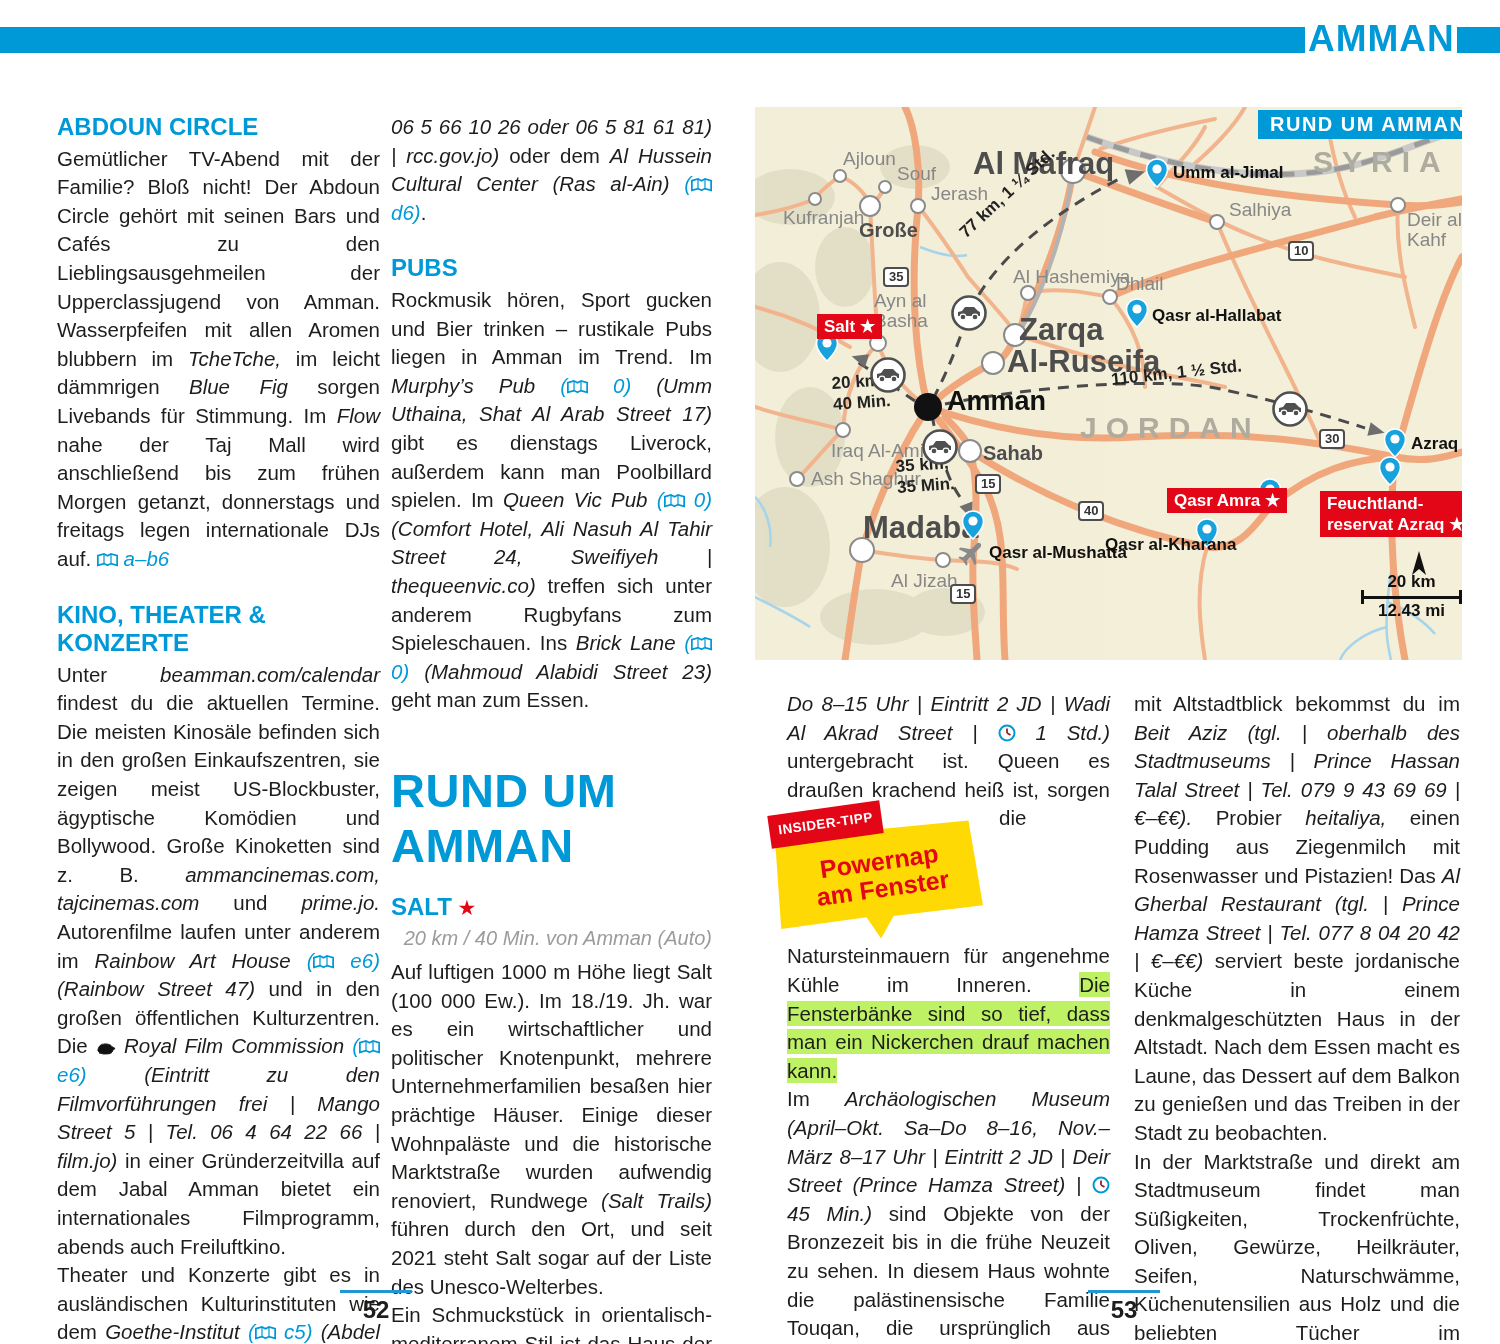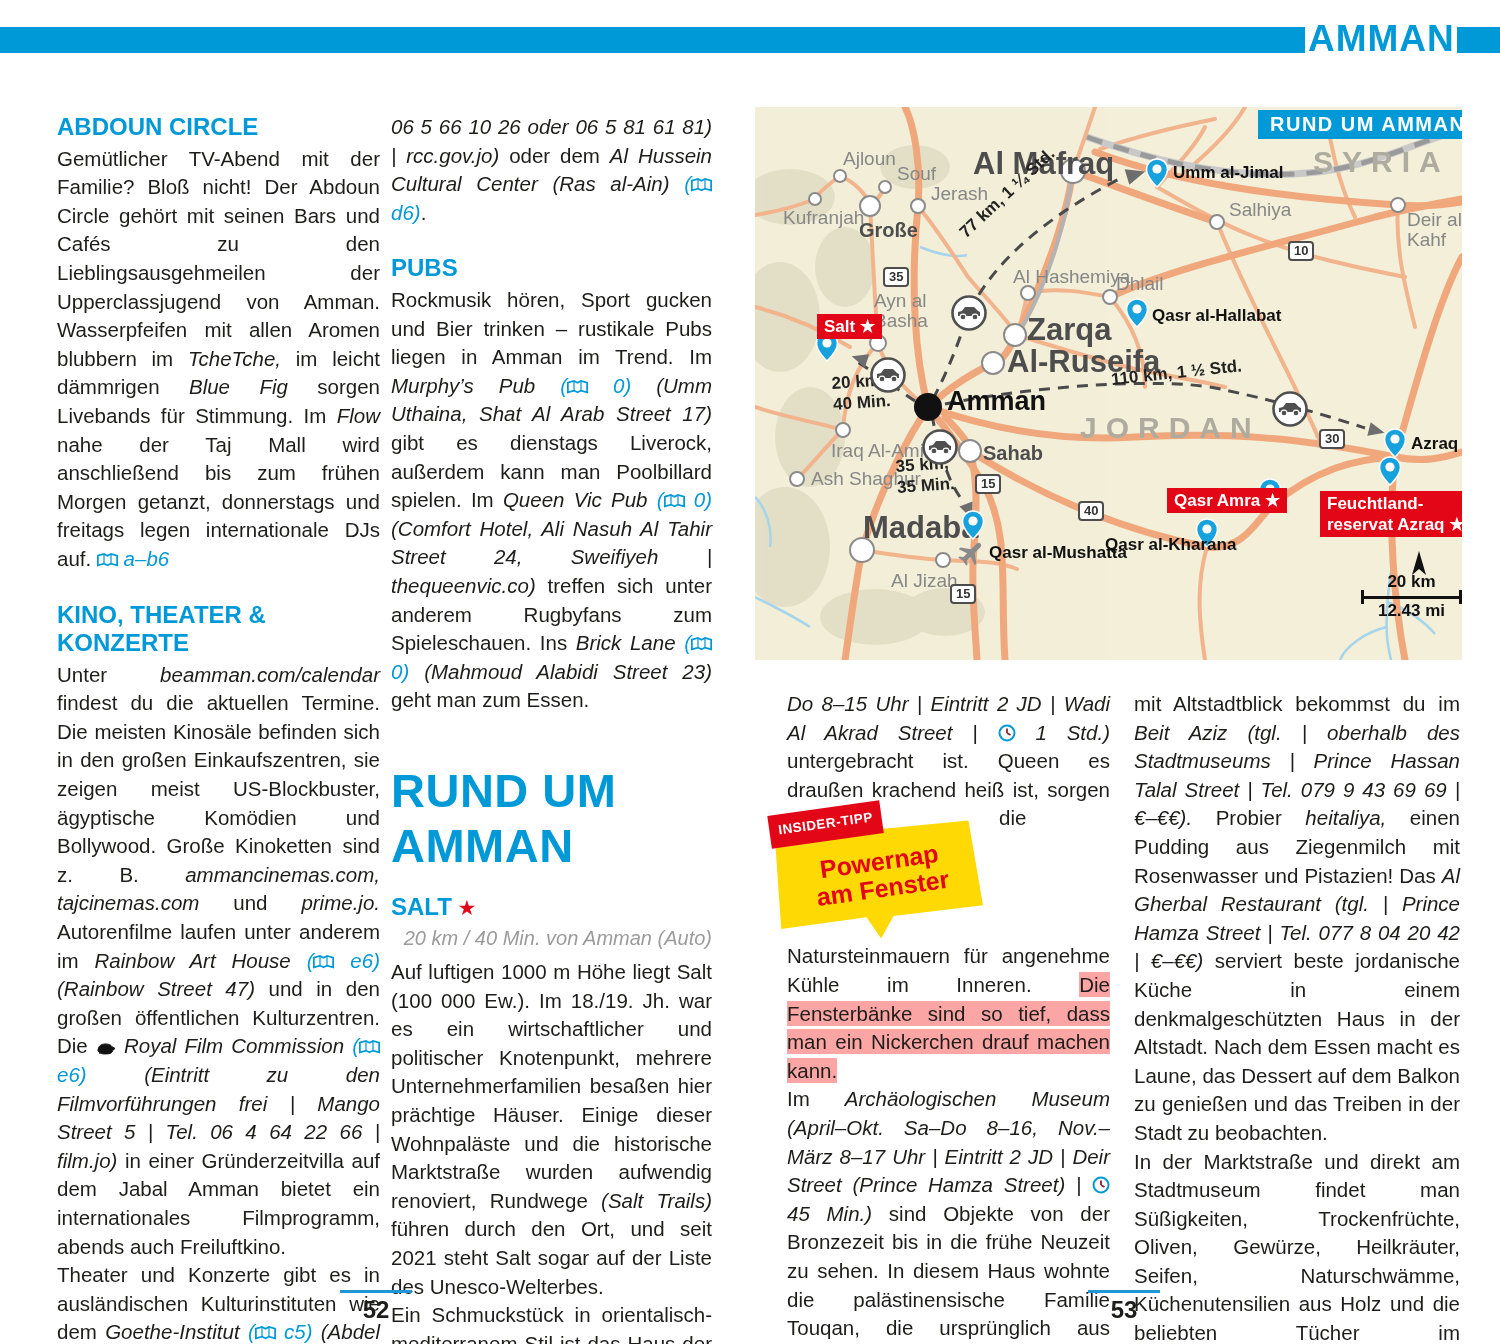--- a/index.html
+++ b/index.html
@@ -20,21 +20,21 @@
   .h-blue{color:#0099d8;font-weight:bold;font-size:24px;margin:0 0 3px 0;text-align:left;}
   .gap{margin-top:27px !important;}
   .big-h{color:#0099d8;font-weight:bold;font-size:47px;line-height:55px;
          margin:48px 0 20px 0;text-align:left;letter-spacing:.5px;}
   .salt-row{margin:0 0 2px 0;text-align:left;}
   .salt-h{color:#0099d8;font-weight:bold;font-size:24px;}
   .star-red{color:#e30617;font-size:21px;}
   .meta{color:#9b9b9b;font-style:italic;font-size:20px;text-align:right;margin:0 0 5px 0;}
   .i{font-style:italic;margin-top:28px;}
   .bi{font-style:italic;color:#0099d8;}
-  .hl{background:#fca5a5;padding:1px 0;}
+  .hl{background:#bef264;padding:1px 0;}
   .ic{display:inline-block;vertical-align:-2px;}
 
   
   .bubble-wrap{float:left;width:208px;height:126px;margin:8px 16px 4px -12px;position:relative;}
   .bubble{position:absolute;left:0;top:8px;right:0;bottom:0;background:#ffd903;
           clip-path:polygon(0% 16%,93% 0%,100% 72%,57% 81%,51% 100%,44% 82%,3% 92%);}
   .bubble-text{position:absolute;left:26px;top:36px;width:160px;transform:rotate(-8deg);
           color:#e30617;font-weight:bold;font-size:25px;line-height:27px;text-align:center;}
   .ribbon{position:absolute;left:-6px;top:-4px;transform:rotate(-8deg);background:#e30617;
           color:#fff;font-size:13.5px;font-weight:bold;padding:2px 9px;letter-spacing:.5px;z-index:2;}
@@ -235,21 +235,21 @@
         <div class="tl" style="left: 28px; top: 101px;">Kufranjah</div>
         <div class="town-dot" style="left: 104px; top: 88px; width: 22px; height: 22px;"></div>
         <div class="tl bold" style="left: 104px; top: 113px;">Große</div>
         <div class="town-dot" style="left: 305px; top: 51px; width: 26px; height: 26px;"></div>
         <div class="tl capital" style="left: 218px; top: 47px;">Al Mafraq</div>
         <div class="town-dot" style="left: 265px; top: 178px; width: 16px; height: 16px;"></div>
         <div class="tl" style="left: 258px; top: 160px;">Al Hashemiya</div>
         <div class="town-dot" style="left: 347px; top: 182px; width: 16px; height: 16px;"></div>
         <div class="tl" style="left: 361px; top: 167px;">Dhlail</div>
         <div class="town-dot" style="left: 248px; top: 216px; width: 24px; height: 24px;"></div>
-        <div class="tl capital" style="left: 272px; top: 213px;">Zarqa</div>
+        <div class="tl capital" style="left: 264px; top: 213px;">Zarqa</div>
         <div class="town-dot" style="left: 226px; top: 244px; width: 24px; height: 24px;"></div>
         <div class="tl capital" style="left: 252px; top: 245px;">Al-Ruseifa</div>
         <div class="town-dot" style="left: 114px; top: 227px; width: 18px; height: 18px;"></div>
         <div class="tl" style="left: 119px; top: 184px;">Ayn al
 Basha</div>
         <div class="town-dot" style="left: 80px; top: 315px; width: 16px; height: 16px;"></div>
         <div class="tl" style="left: 76px; top: 334px;">Iraq Al-Amir</div>
         <div class="town-dot" style="left: 34px; top: 364px; width: 16px; height: 16px;"></div>
         <div class="tl" style="left: 56px; top: 362px;">Ash Shaghur</div>
         <div class="town-dot" style="left: 203px; top: 332px; width: 24px; height: 24px;"></div>

